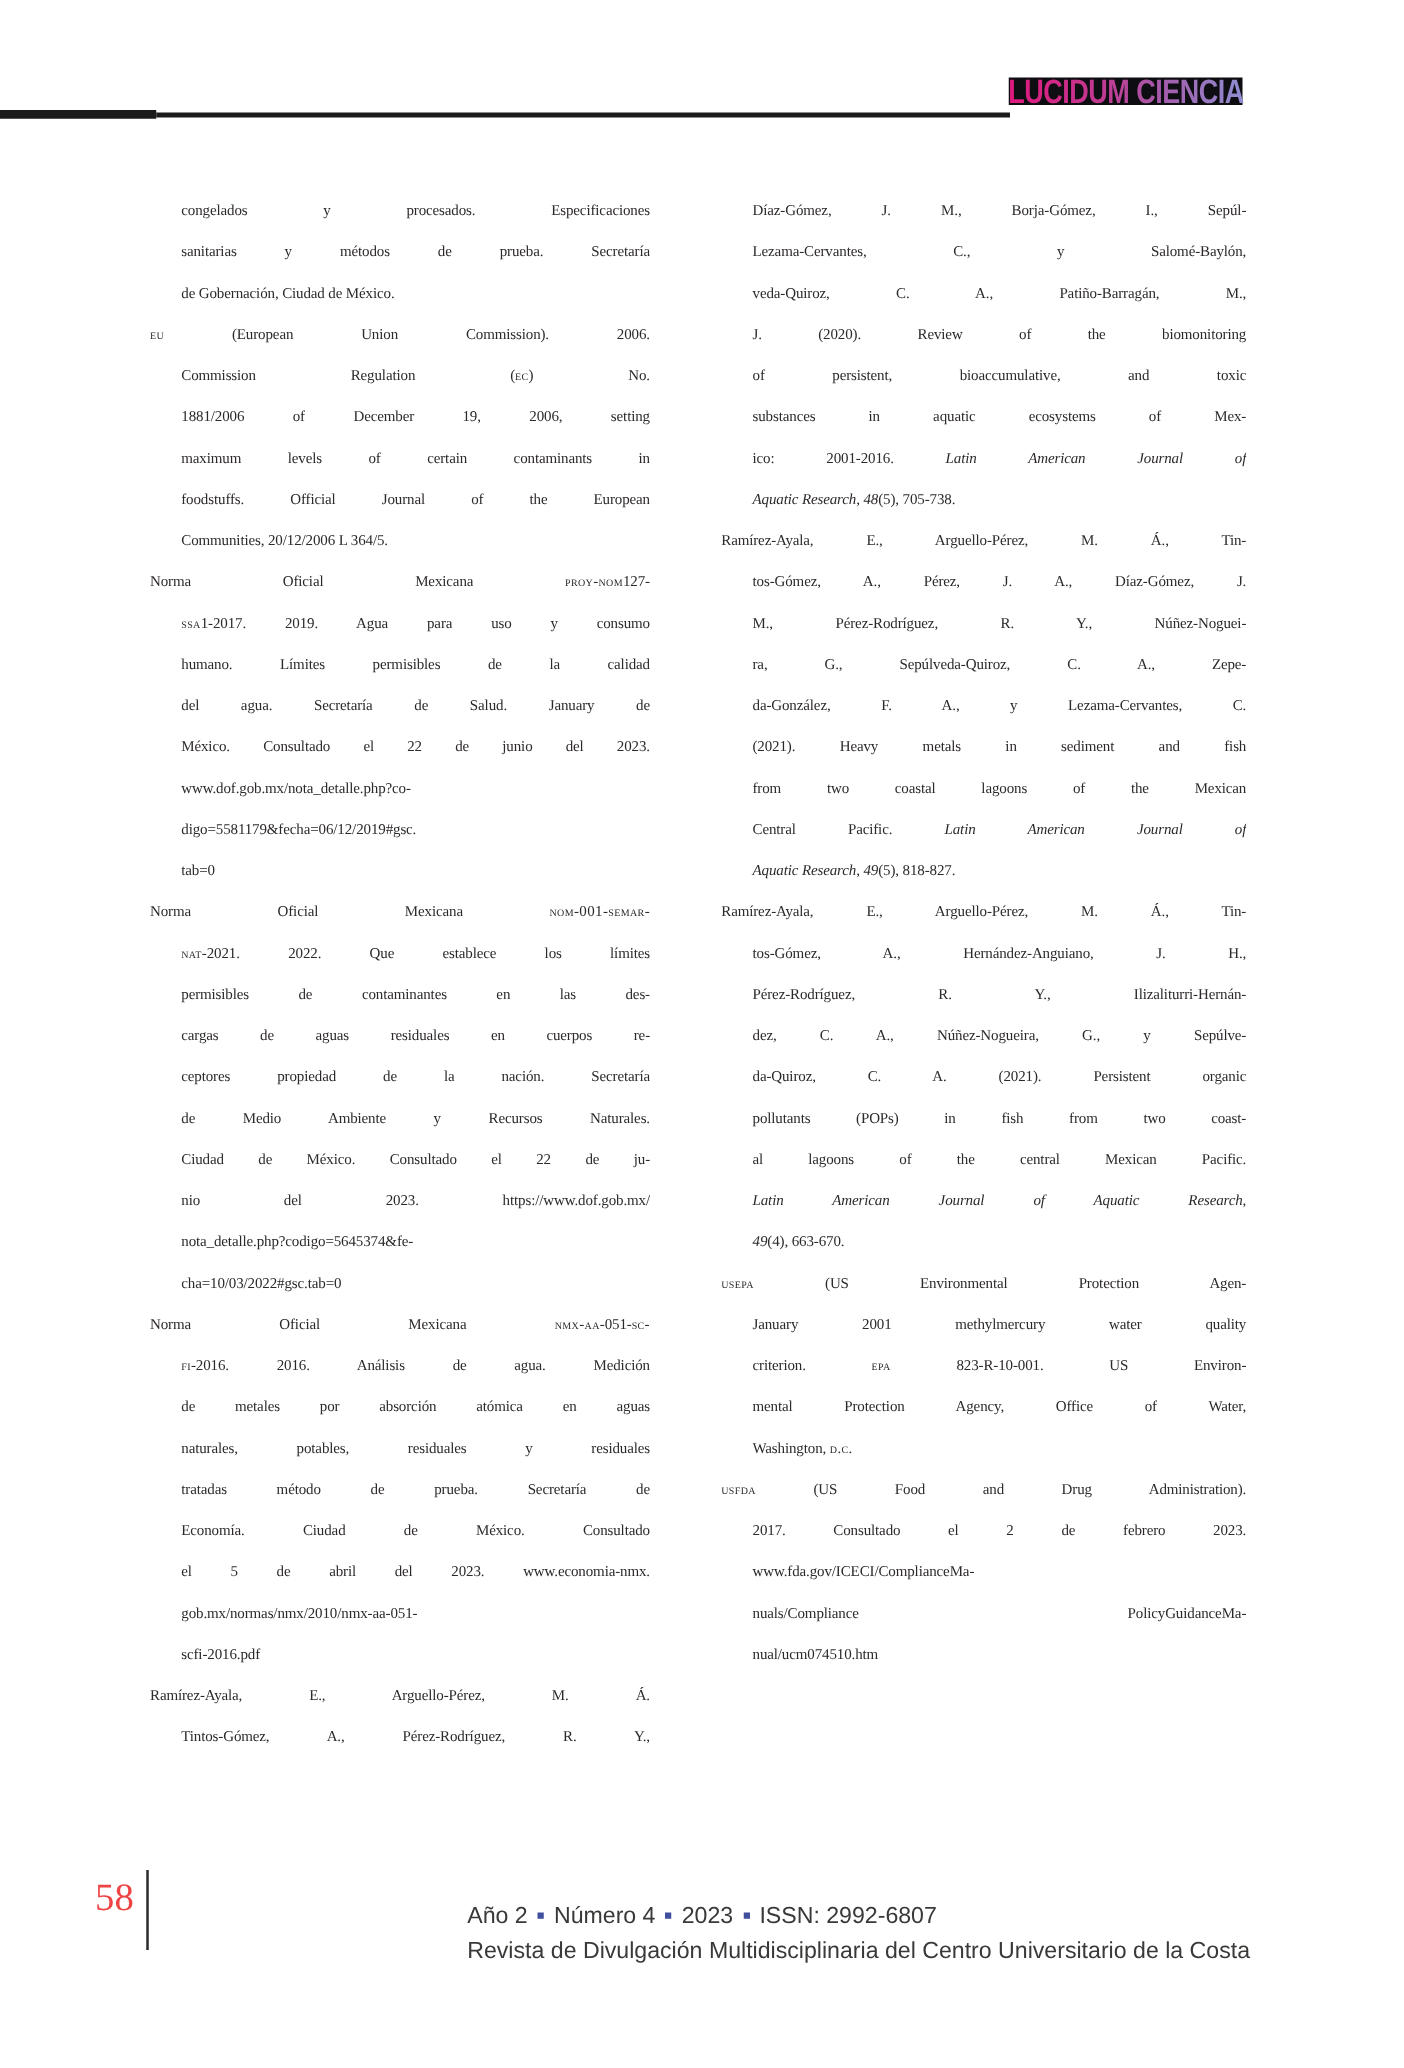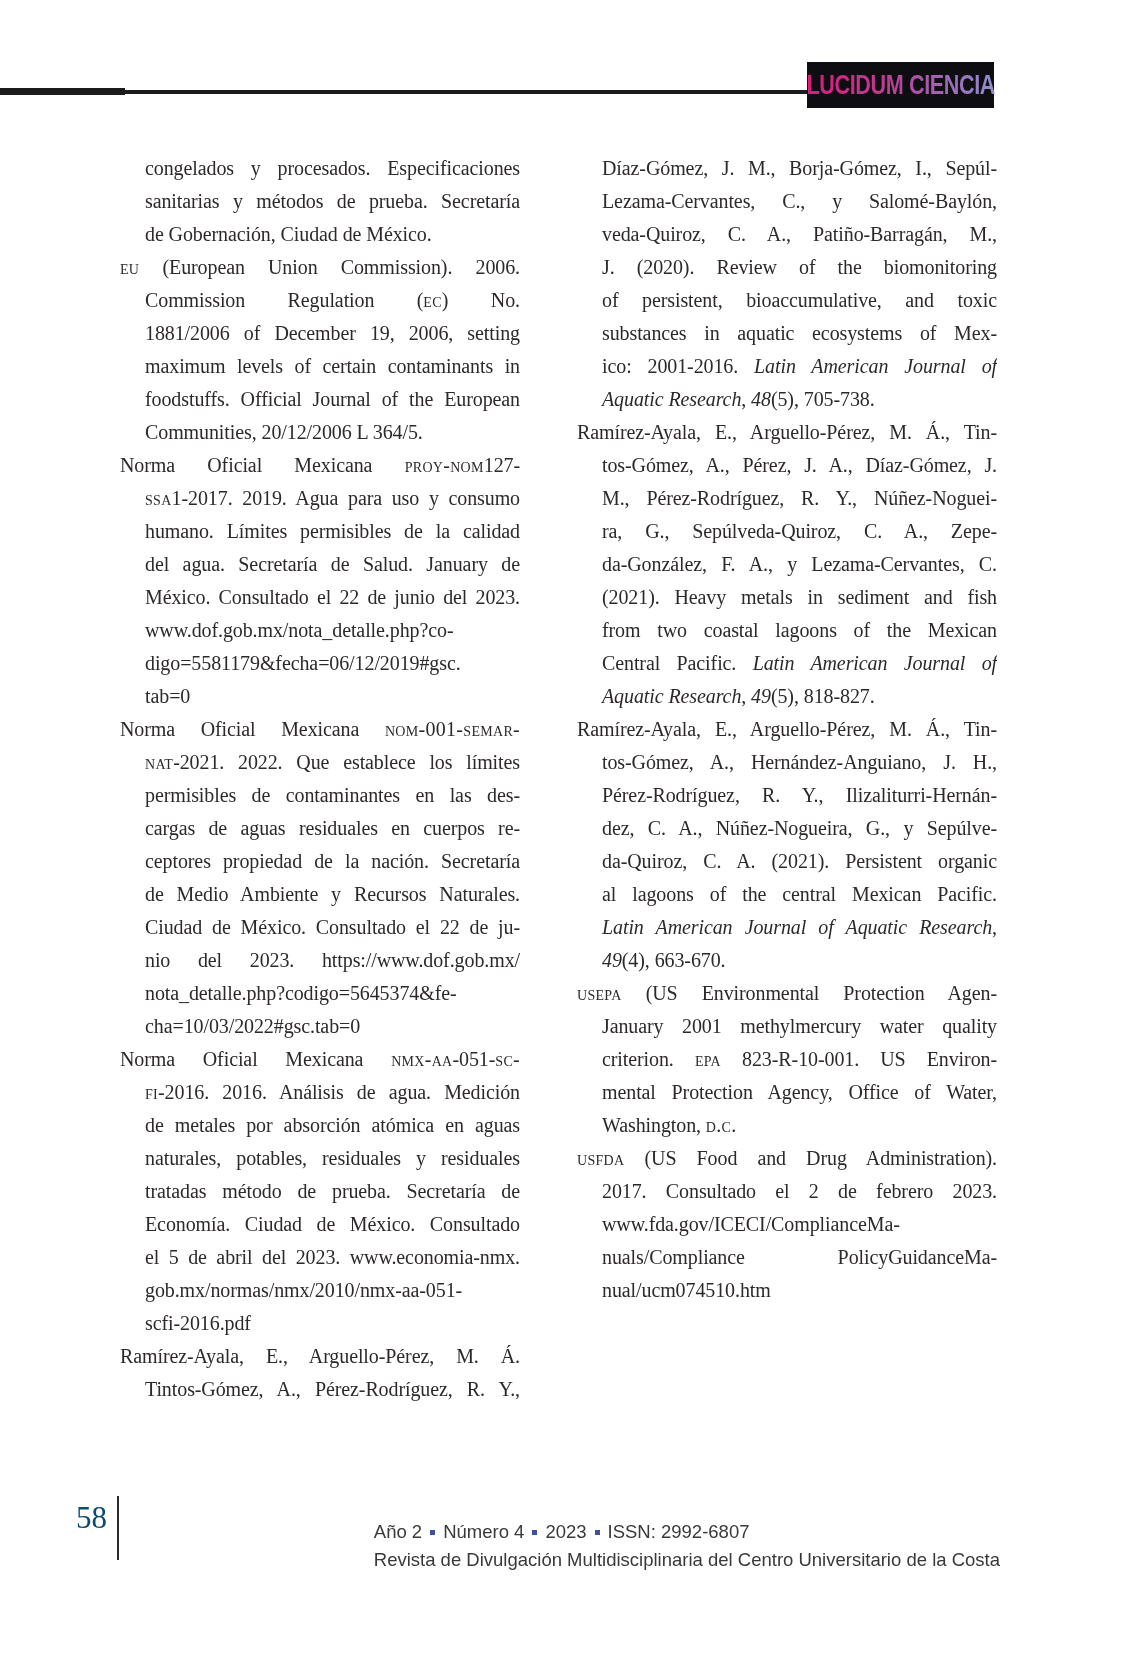--- a/index.html
+++ b/index.html
@@ -5,45 +5,45 @@
   html,body { margin:0; padding:0; background:#ffffff; }
   .page {
     position:relative; width:1123px; height:1654px; background:#ffffff;
     font-family:"Liberation Serif", serif; overflow:hidden;
   }
 
   
   .rule-thick { position:absolute; left:0; top:88px; width:125px; height:7px; background:#1c1c1c; }
   .rule-thin  { position:absolute; left:125px; top:90px; width:683px; height:4px; background:#1c1c1c; }
   .logo-box {
-    position:absolute; left:807px; top:62px; width:187px; height:46px;
+    position:absolute; left:807px; top:62px; width:187px; height:22px;
     background:#0e0e12; display:flex; align-items:center; justify-content:center;
   }
   .logo-text {
     font-family:"Liberation Sans", sans-serif; font-weight:700; font-size:27px;
     letter-spacing:-0.5px; white-space:nowrap;
     transform:scaleX(0.8); transform-origin:center;
     background:linear-gradient(90deg,#e0187d 0%, #c13a92 40%, #a55cab 65%, #8f8ed2 100%);
     -webkit-background-clip:text; background-clip:text; color:transparent;
   }
 
   
-  .col { position:absolute; top:152px; font-size:20px; line-height:33px; color:#2d292b; letter-spacing:-0.1px; }
+  .col { position:absolute; top:152px; font-size:12px; line-height:33px; color:#2d292b; letter-spacing:-0.1px; }
   .col-left  { left:120px; width:400px; }
   .col-right { left:577px; width:420px; }
   .ref-line { text-align:justify; text-align-last:justify; height:33px; overflow:hidden; }
   .ref-line.end { text-align-last:left; }
   .ref-line.indent { padding-left:25px; }
   .r-i  { font-style:italic; }
   .r-sc { font-variant:small-caps; letter-spacing:0.3px; }
 
   
   .pagenum {
     position:absolute; left:76px; top:1500px;
-    font-size:31px; color:#0c4a6e; font-family:"Liberation Serif", serif;
+    font-size:31px; color:#ef4444; font-family:"Liberation Serif", serif;
   }
   .pagenum-divider { position:absolute; left:117px; top:1496px; width:2px; height:64px; background:#2b2b2b; }
   .footer-right {
     position:absolute; right:123px; top:1518px; text-align:left;
     font-family:"Liberation Sans", sans-serif; font-size:18.5px; line-height:28px; color:#3a3937;
   }
   .bullet { display:inline-block; width:5px; height:5px; background:#3f4f9d; margin:0 8px; vertical-align:3px; }
 </style>
 </head>
 <body>
@@ -130,20 +130,21 @@
           <div class="ref-line indent"><span class="r-n">from two coastal lagoons of the Mexican</span></div>
           <div class="ref-line indent"><span class="r-n">Central Pacific. </span><span class="r-i">Latin American Journal of</span></div>
           <div class="ref-line indent end"><span class="r-i">Aquatic Research</span><span class="r-n">, </span><span class="r-i">49</span><span class="r-n">(5), 818-827.</span></div>
         </div>
         <div>
           <div class="ref-line"><span class="r-n">Ramírez-Ayala, E., Arguello-Pérez, M. Á., Tin-</span></div>
           <div class="ref-line indent"><span class="r-n">tos-Gómez, A., Hernández-Anguiano, J. H.,</span></div>
           <div class="ref-line indent"><span class="r-n">Pérez-Rodríguez, R. Y., Ilizaliturri-Hernán-</span></div>
           <div class="ref-line indent"><span class="r-n">dez, C. A., Núñez-Nogueira, G., y Sepúlve-</span></div>
           <div class="ref-line indent"><span class="r-n">da-Quiroz, C. A. (2021). Persistent organic</span></div>
+          <div class="ref-line indent"><span class="r-n">pollutants (POPs) in fish from two coast-</span></div>
           <div class="ref-line indent"><span class="r-n">al lagoons of the central Mexican Pacific.</span></div>
           <div class="ref-line indent"><span class="r-i">Latin American Journal of Aquatic Research</span><span class="r-n">,</span></div>
           <div class="ref-line indent end"><span class="r-i">49</span><span class="r-n">(4), 663-670.</span></div>
         </div>
         <div>
           <div class="ref-line"><span class="r-sc">usepa</span><span class="r-n"> (US Environmental Protection Agen-</span></div>
           <div class="ref-line indent"><span class="r-n">January 2001 methylmercury water quality</span></div>
           <div class="ref-line indent"><span class="r-n">criterion. </span><span class="r-sc">epa</span><span class="r-n"> 823-R-10-001. US Environ-</span></div>
           <div class="ref-line indent"><span class="r-n">mental Protection Agency, Office of Water,</span></div>
           <div class="ref-line indent end"><span class="r-n">Washington, </span><span class="r-sc">d.c.</span></div>

